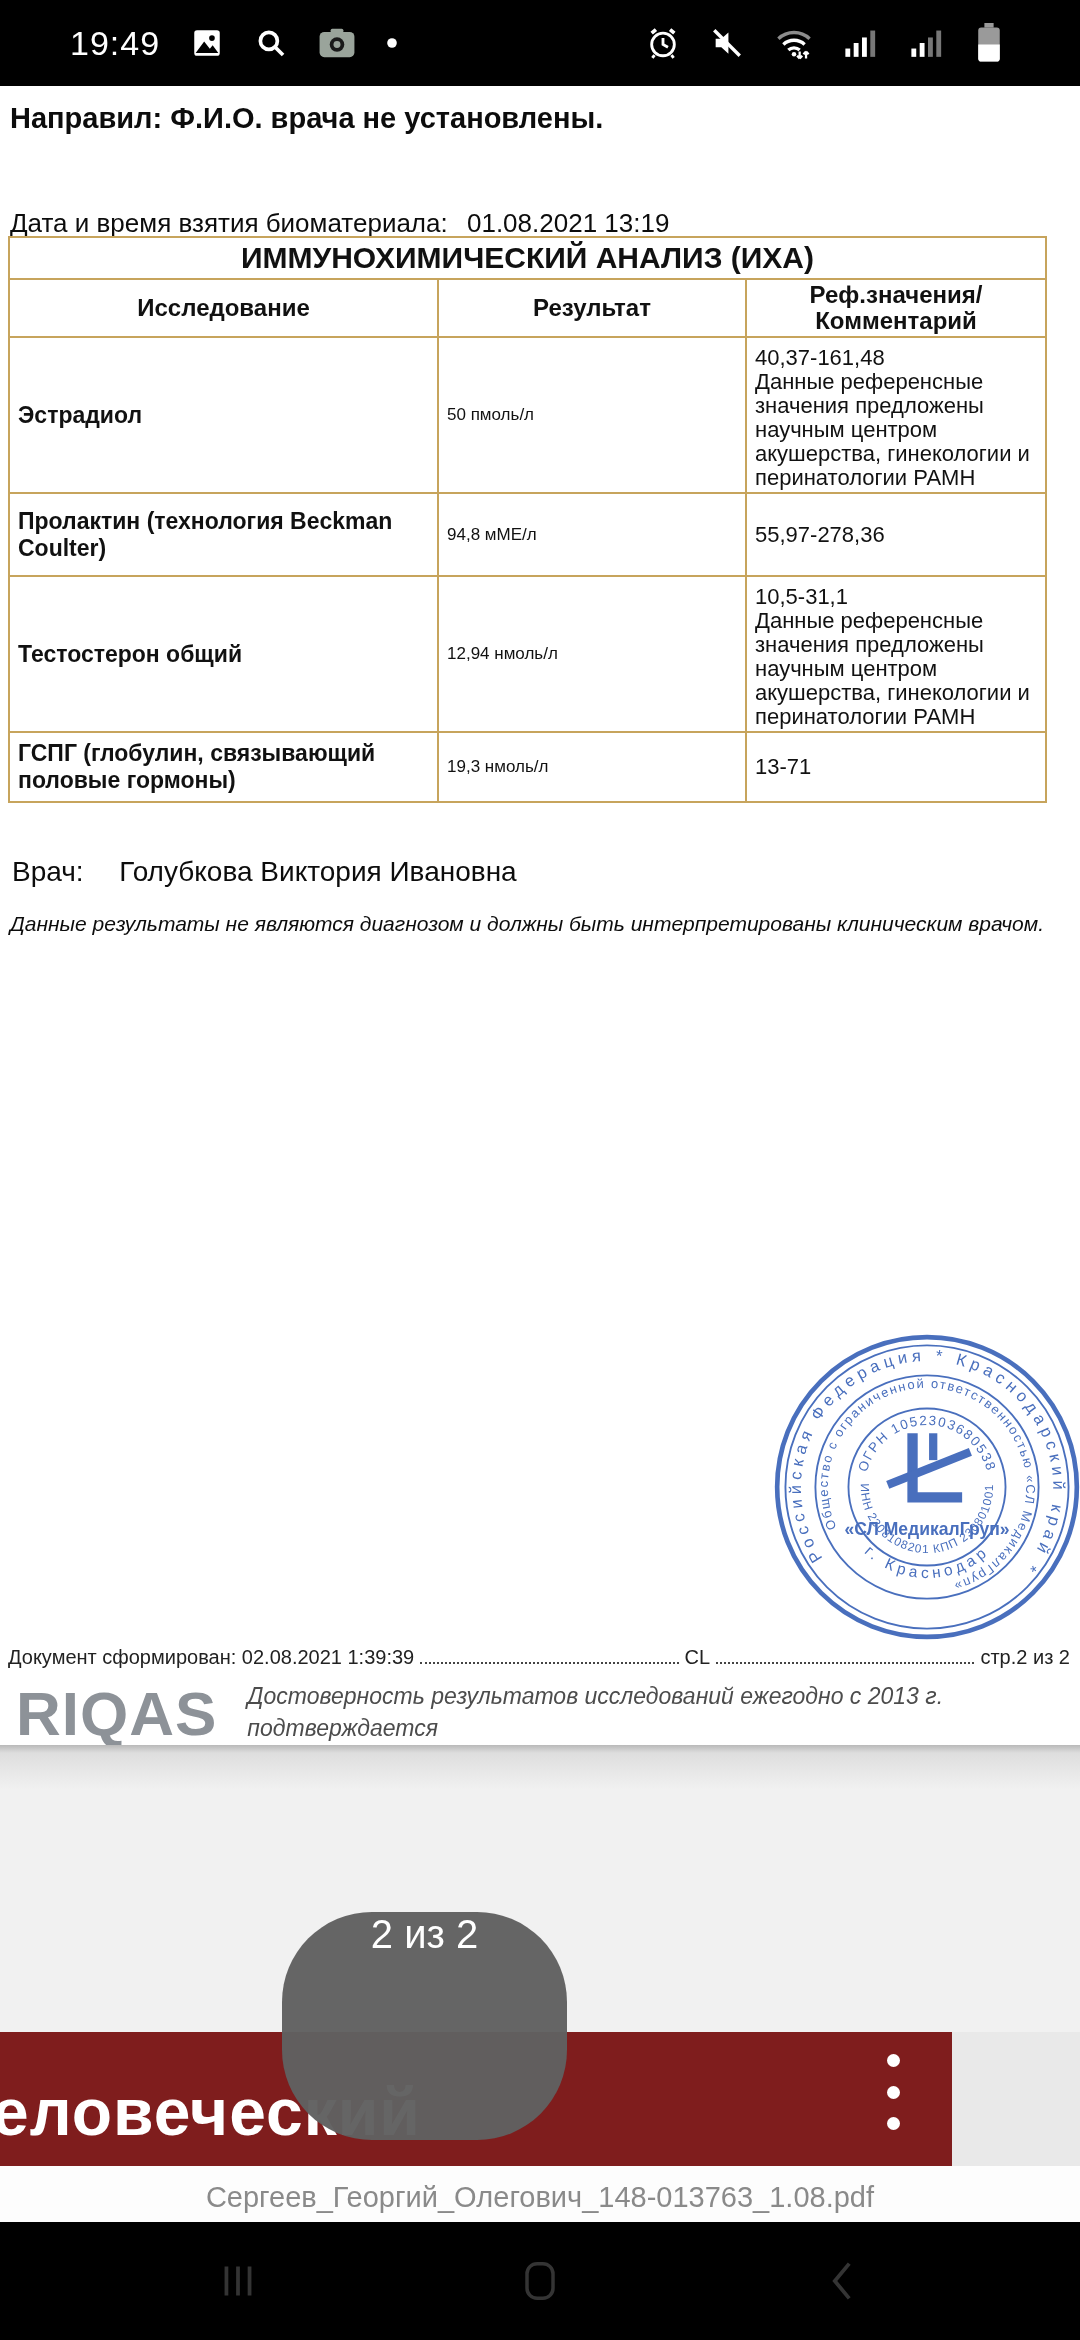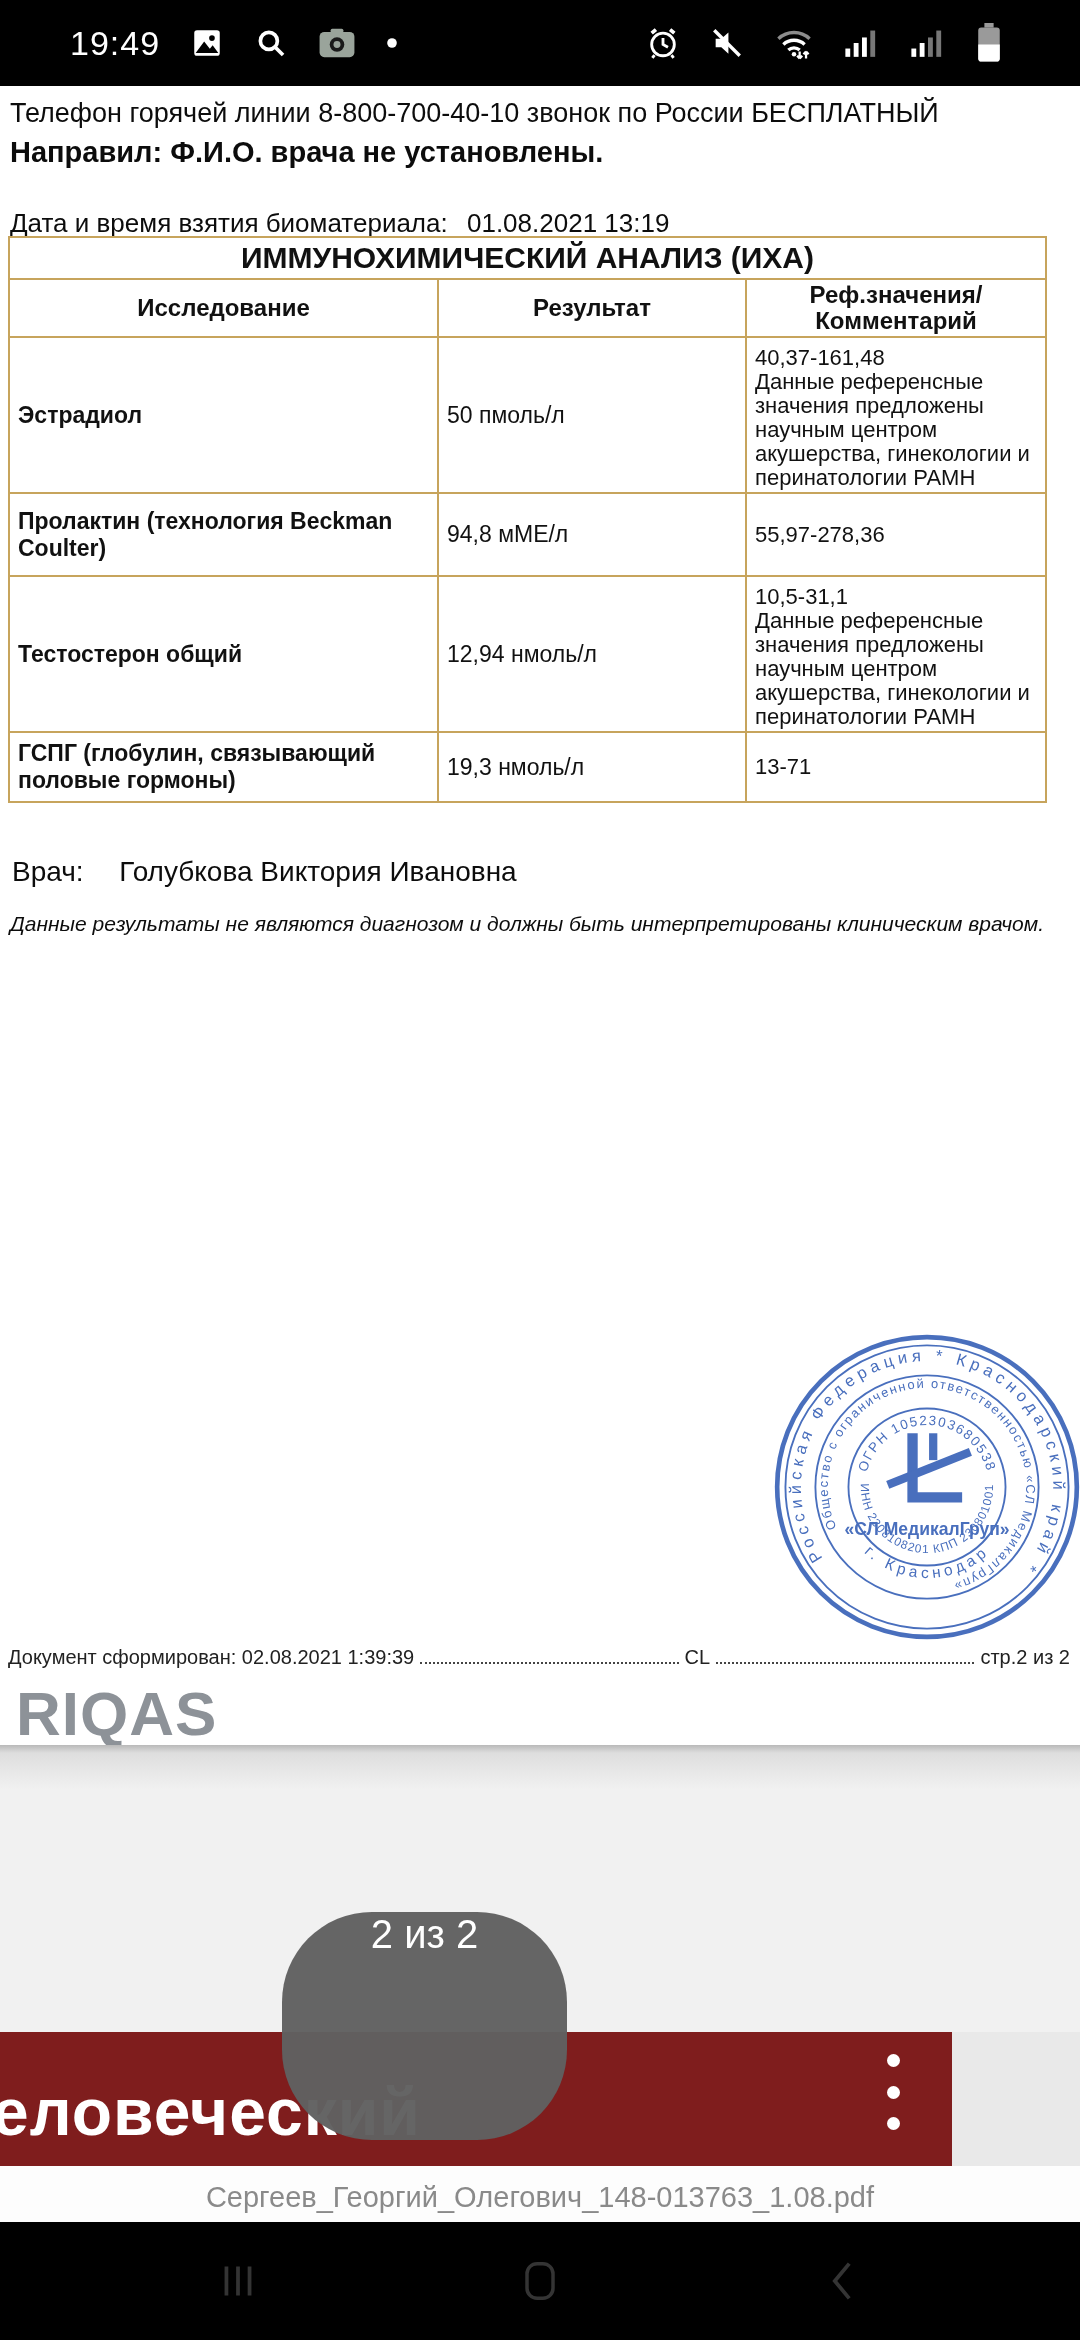--- a/index.html
+++ b/index.html
@@ -19,21 +19,21 @@
   .hotline{font-size:27px;line-height:34px;color:#0c0c0c;}
   .referrer{font-size:29px;font-weight:bold;margin-top:6px;color:#0c0c0c;}
   .date-line{position:absolute;left:10px;top:208px;font-size:26px;font-weight:normal;color:#0c0c0c;}
 
   table.lab{position:absolute;left:8px;top:236px;width:1037px;border-collapse:collapse;table-layout:fixed;
             background:#fff;}
   table.lab td,table.lab th{border:2px solid #c7a45c;box-sizing:border-box;padding:2px 8px;}
   .t-title{height:42px;text-align:center;font-size:30px;font-weight:bold;vertical-align:middle;}
   .t-head td{height:48px;text-align:center;font-size:24px;font-weight:bold;vertical-align:middle;line-height:26px;}
   .c-name{font-weight:bold;font-size:23px;vertical-align:middle;line-height:27px;padding-left:10px;}
-  .c-res{font-size:23px;vertical-align:middle;padding-left:12px;margin-left:31px;}
+  .c-res{font-size:17px;vertical-align:middle;padding-left:12px;margin-left:31px;}
   .c-ref{font-size:22px;line-height:24px;padding-left:14px;vertical-align:middle;}
   .c-ref.top{vertical-align:top;padding-top:8px;}
   .r1{height:140px;} .r2{height:83px;} .r3{height:139px;} .r4{height:70px;}
 
   .doctor{position:absolute;left:12px;top:856px;font-size:28px;color:#0c0c0c;}
   .doctor .dn{margin-left:28px;}
   .disclaimer{position:absolute;left:10px;top:912px;font-size:21px;font-style:italic;color:#0c0c0c;}
 
   
   .stamp{position:absolute;left:772px;top:1332px;width:310px;height:310px;opacity:.92;}
@@ -149,21 +149,20 @@
         <svg width="26" height="40" viewBox="0 0 16 26">
             <rect x="5" y="0" width="6" height="3" fill="#9a9a9a"></rect>
             <rect x="1" y="3" width="14" height="22" rx="2" fill="#9a9a9a"></rect>
             <path d="M1 14 h14 v9 a2 2 0 0 1 -2 2 h-10 a2 2 0 0 1 -2 -2 z" fill="#fff"></path>
           </svg>
       </span>
     </div>
   </div>
 
   <div class="doc-top">
-    <div class="hotline">Телефон горячей линии 8-800-700-40-10 звонок по России БЕСПЛАТНЫЙ</div>
     <div class="referrer">Направил: Ф.И.О. врача не установлены.</div>
   </div>
   <div class="date-line">
     <span>Дата и время взятия биоматериала:</span>
     <span style="margin-left:12px;">01.08.2021 13:19</span>
   </div>
 
   <table class="lab">
     <colgroup>
         <col style="width:429px">
@@ -267,20 +266,24 @@
   <div class="riqas">
     <div class="riqas-logo">
       <span class="riqas-word">RIQAS</span>
       <svg width="60" height="60" viewBox="0 0 40 40" style="margin-left:6px">
         <circle cx="20" cy="22" r="14" fill="#2e55a5"></circle>
         <path d="M14 14 q6 -2 10 1 q3 3 -1 5 q-5 2 -9 -1 q-3 -3 0 -5z" fill="#fff" opacity=".9"></path>
         <path d="M16 27 q5 -1 8 2 q1 2 -2 3 q-5 1 -7 -2 q-1 -2 1 -3z" fill="#fff" opacity=".85"></path>
         <path d="M4 12 q16 -10 32 6" stroke="#8d9298" stroke-width="2.6" fill="none"></path>
       </svg>
     </div>
+    <div class="riqas-text">
+      <div>Достоверность результатов исследований ежегодно с 2013 г. подтверждается</div>
+      <div>экспертной системой внешней оценки качества RIQAS (Великобритания)</div>
+    </div>
   </div>
 
   <div class="page-gap"></div>
 
   <div class="pill">
     <span>2 из 2</span>
   </div>
 
   <div class="next-strip">
     <div class="word">еловеческий</div>

